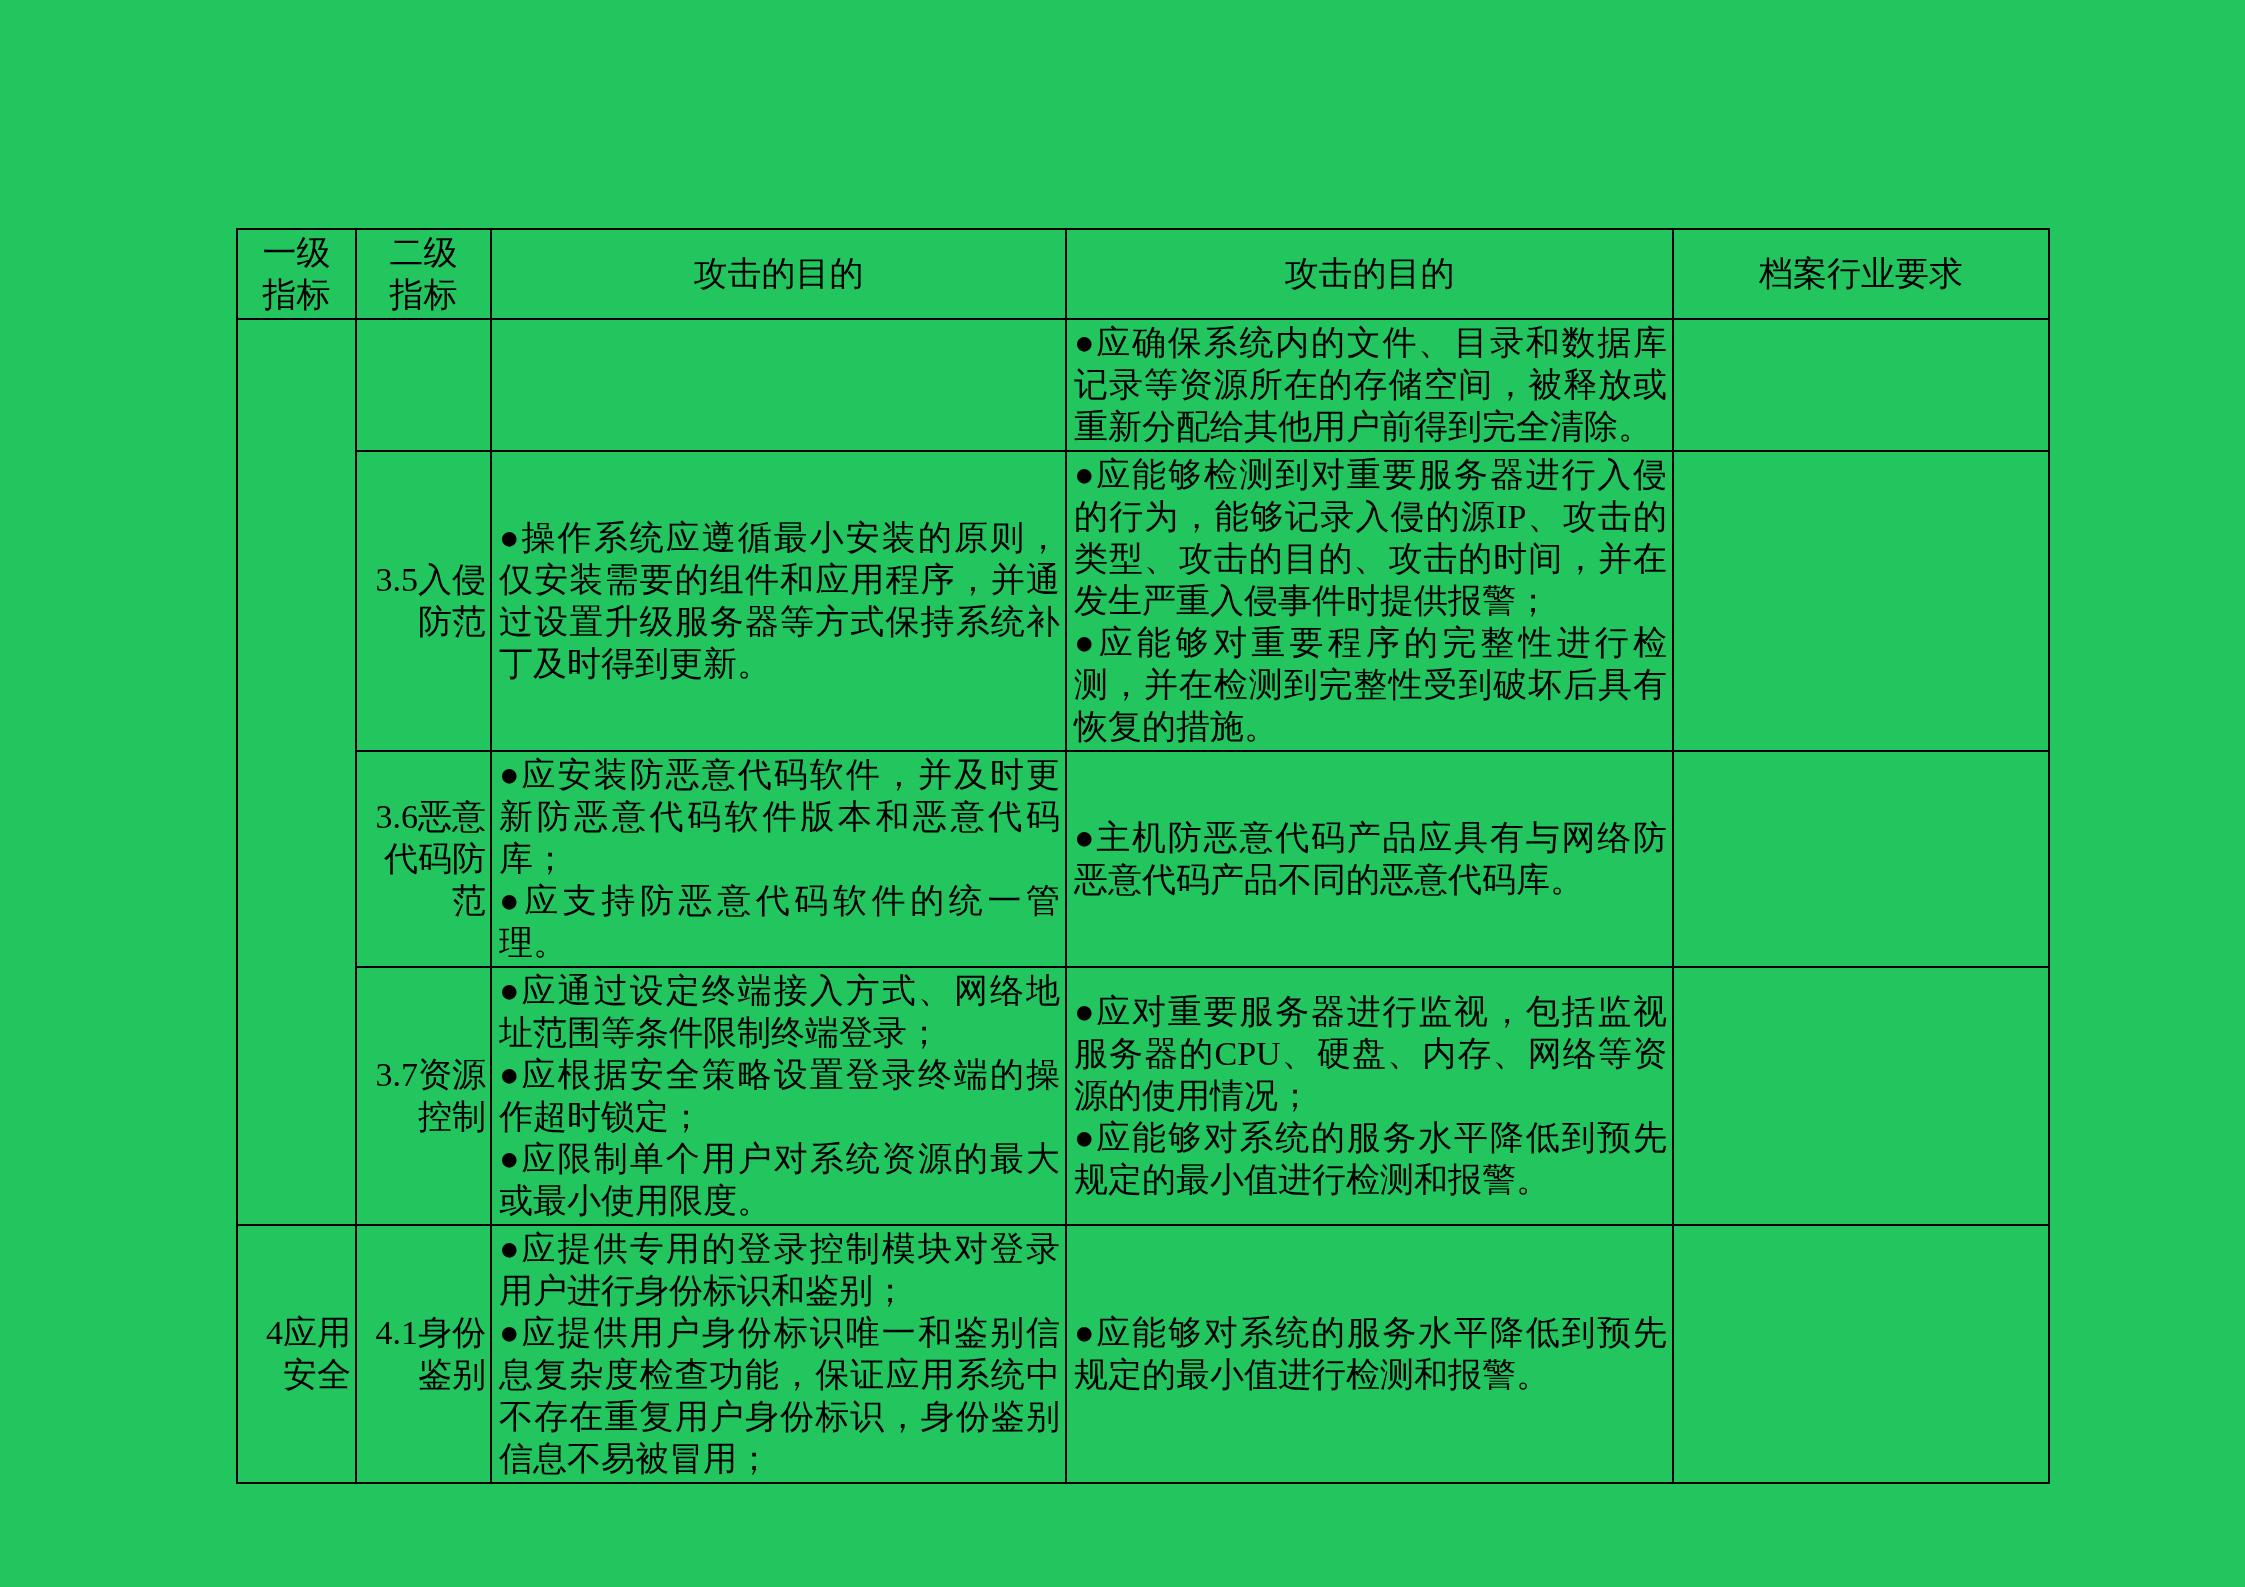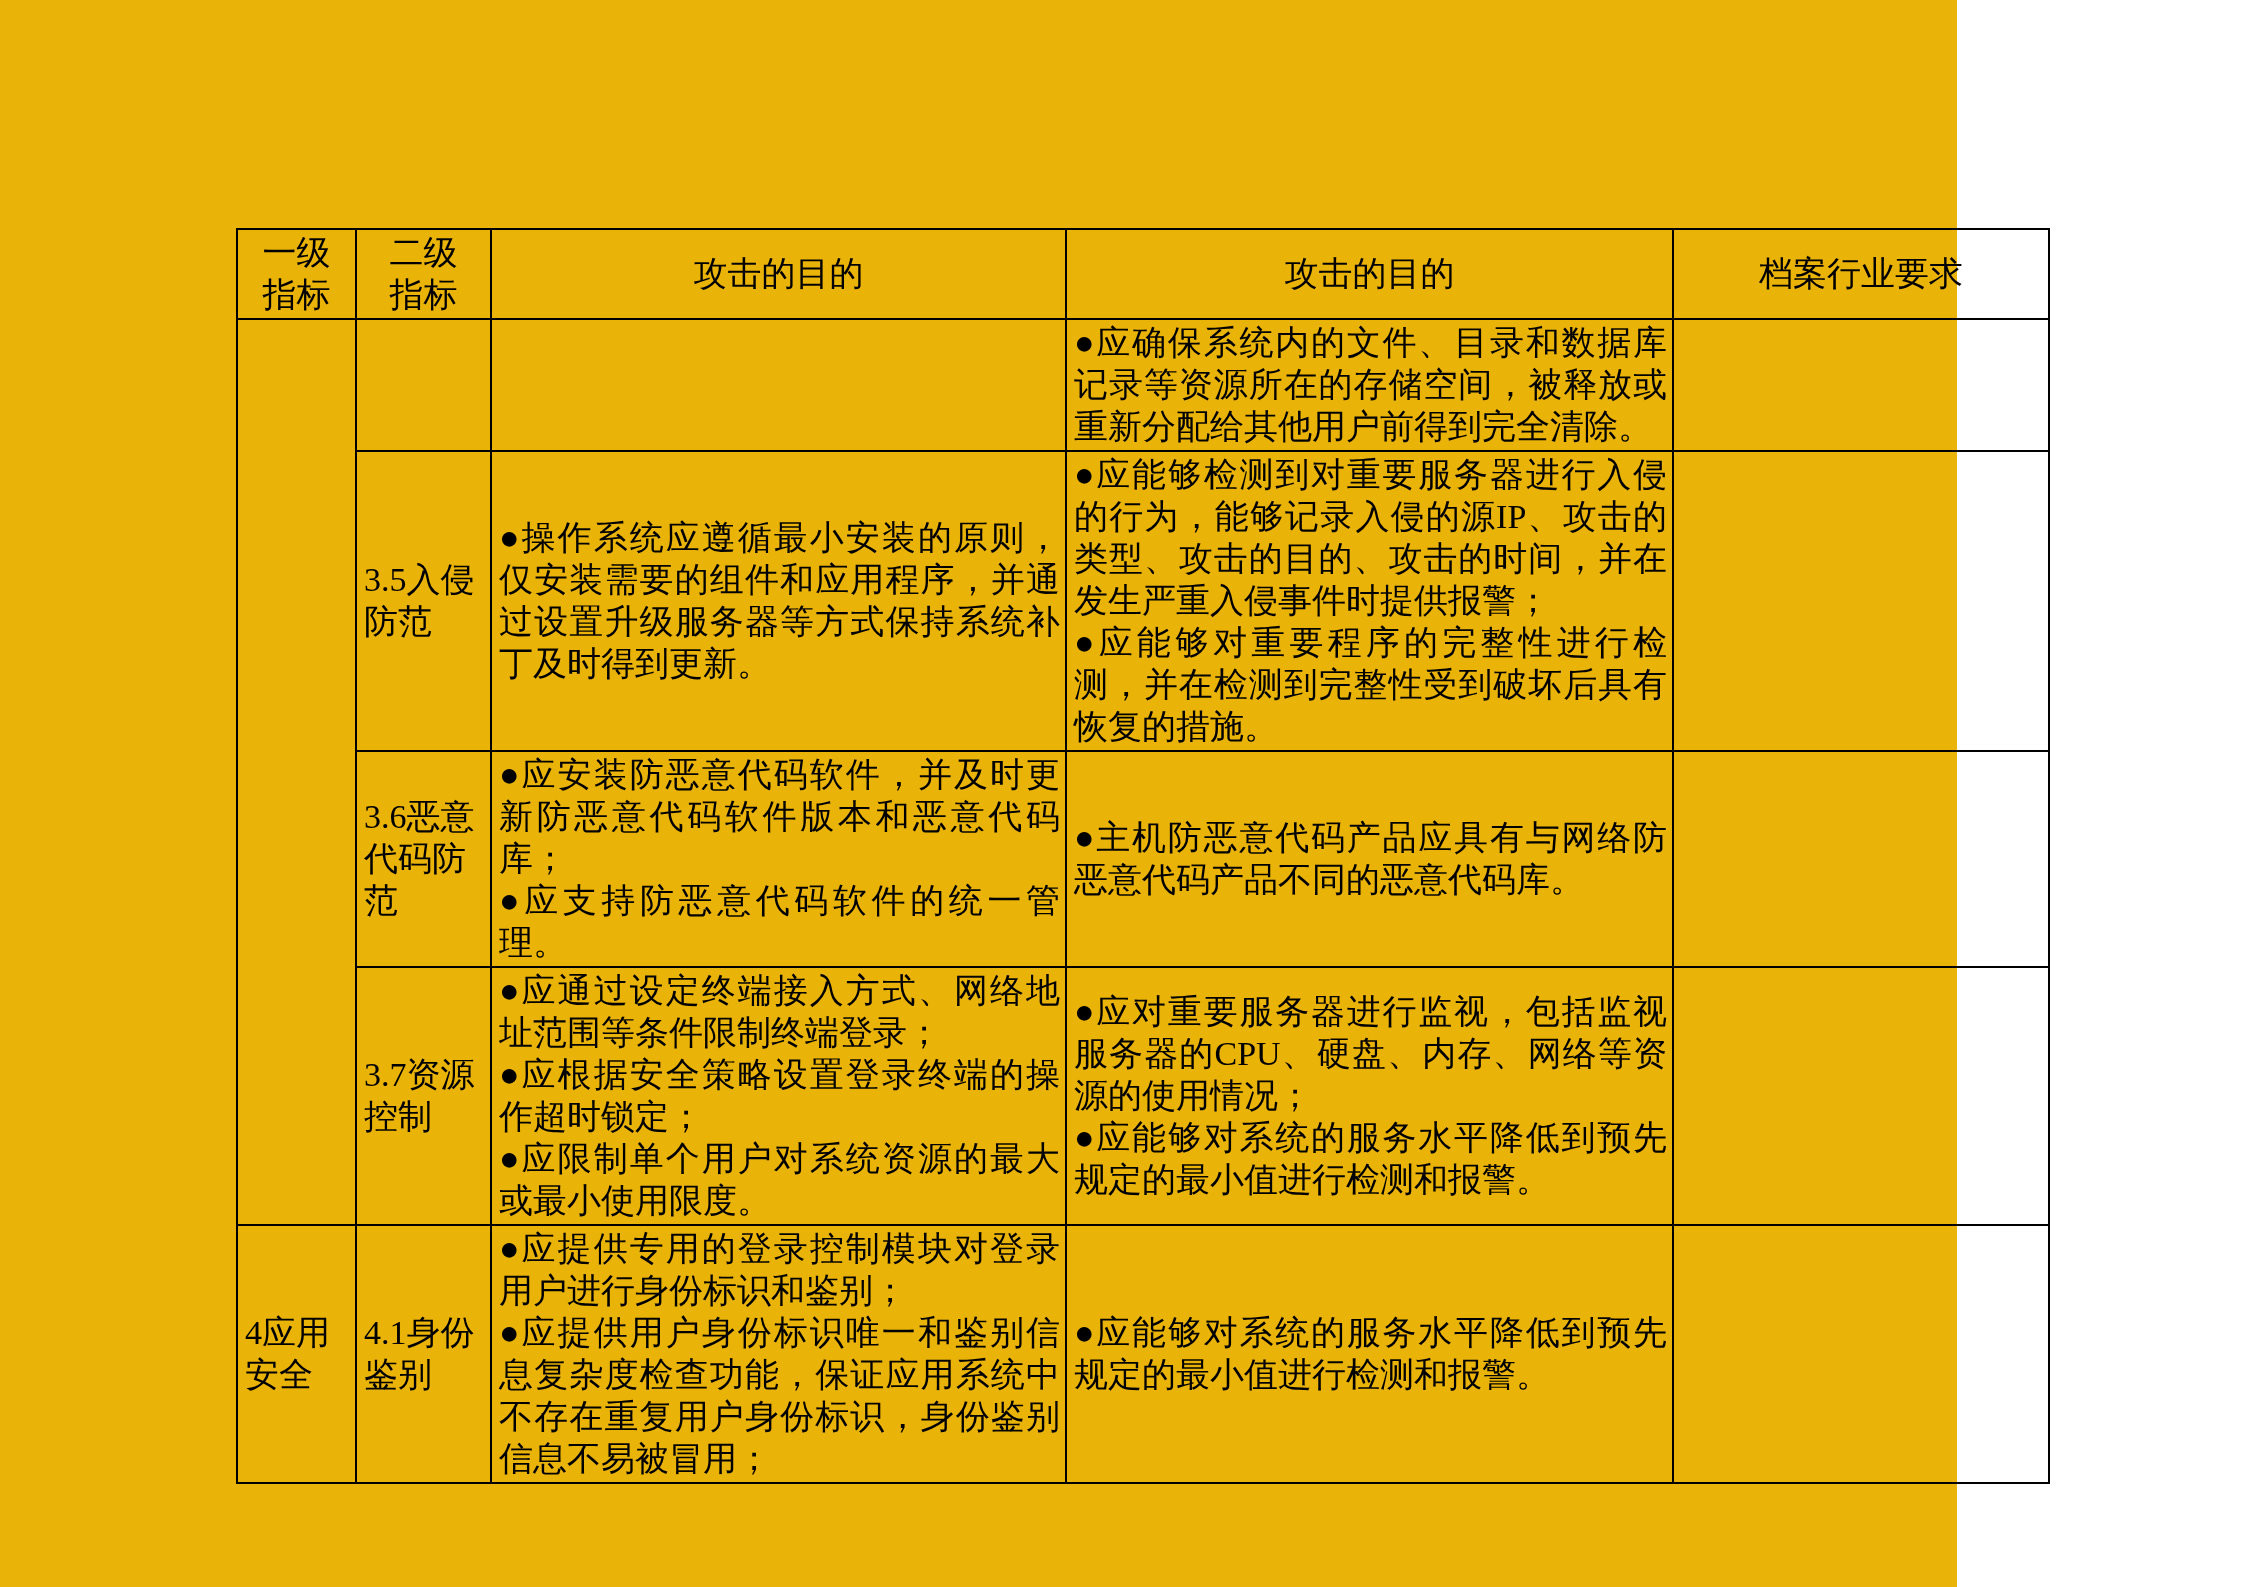--- a/index.html
+++ b/index.html
@@ -2,23 +2,23 @@
 <html><head>
 <meta charset="utf-8">
 <style>
   html, body {
     margin: 0;
     padding: 0;
     background: #ffffff;
   }
   .page {
     position: relative;
-    width: 1957px;
+    width: 2245px;
     height: 1587px;
-    background: #eab308;
+    background: #22c55e;
     font-family: "Liberation Serif", "DejaVu Serif", serif;
     color: #000000;
   }
   table.req-table {
     position: absolute;
     left: 236px;
     top: 228px;
     width: 1812px;
     height: 1116px;
     border-collapse: collapse;
@@ -32,21 +32,21 @@
     color: #000000;
     vertical-align: middle;
     padding: 2px 6px;
     overflow: hidden;
   }
   .req-table td.th {
     text-align: center;
     white-space: pre-wrap;
   }
   .req-table td.lbl {
-    text-align: left;
+    text-align: right;
     vertical-align: middle;
     padding-left: 7px;
     padding-right: 4px;
   }
   .req-table td.body {
     text-align: justify;
     white-space: pre-wrap;
     padding-left: 7px;
     padding-right: 5px;
     margin-left: 32px;

